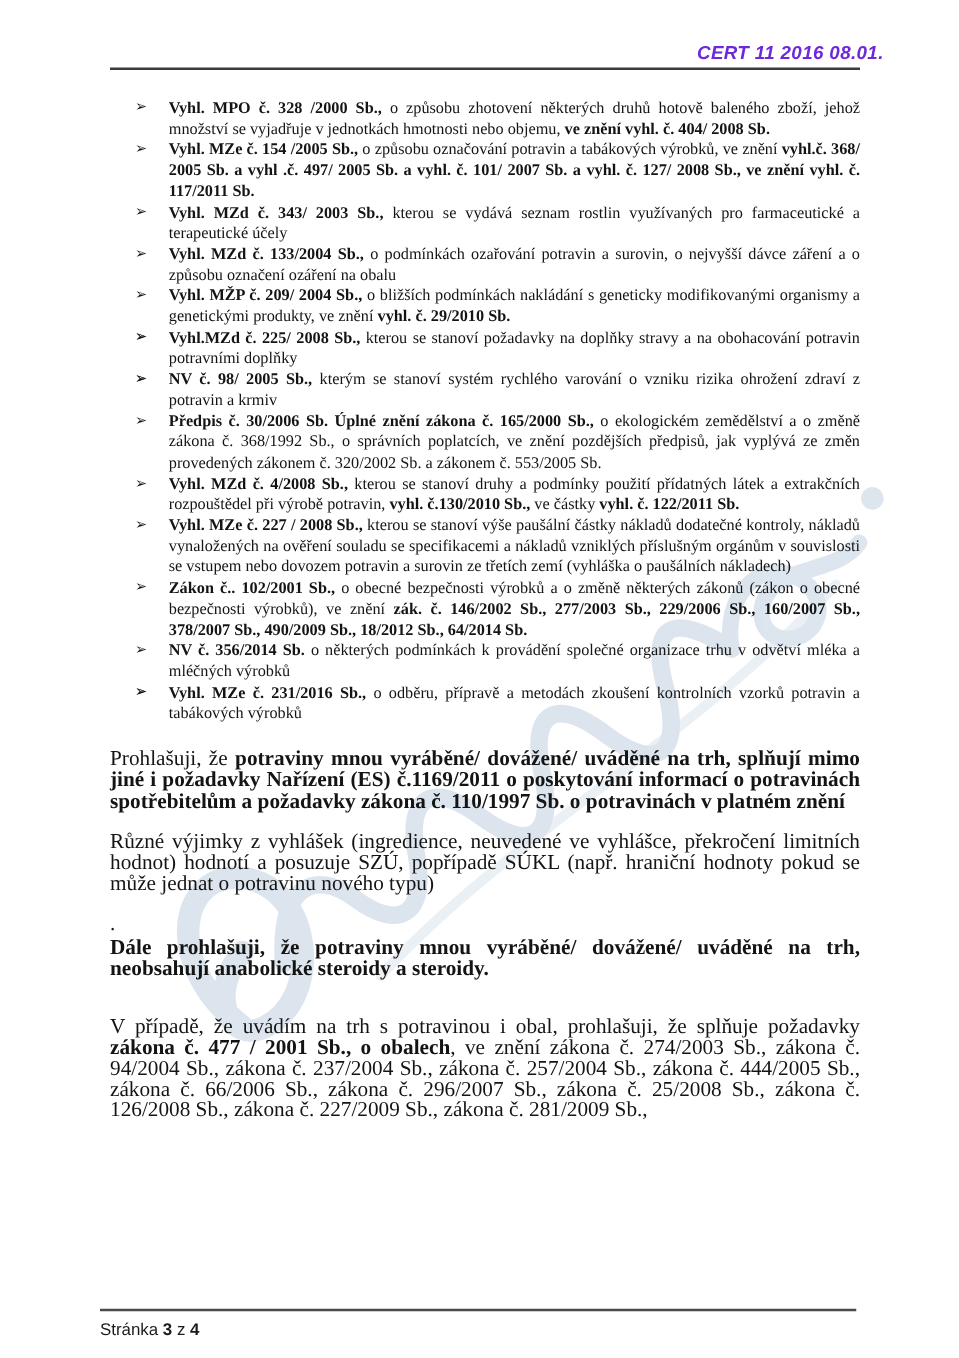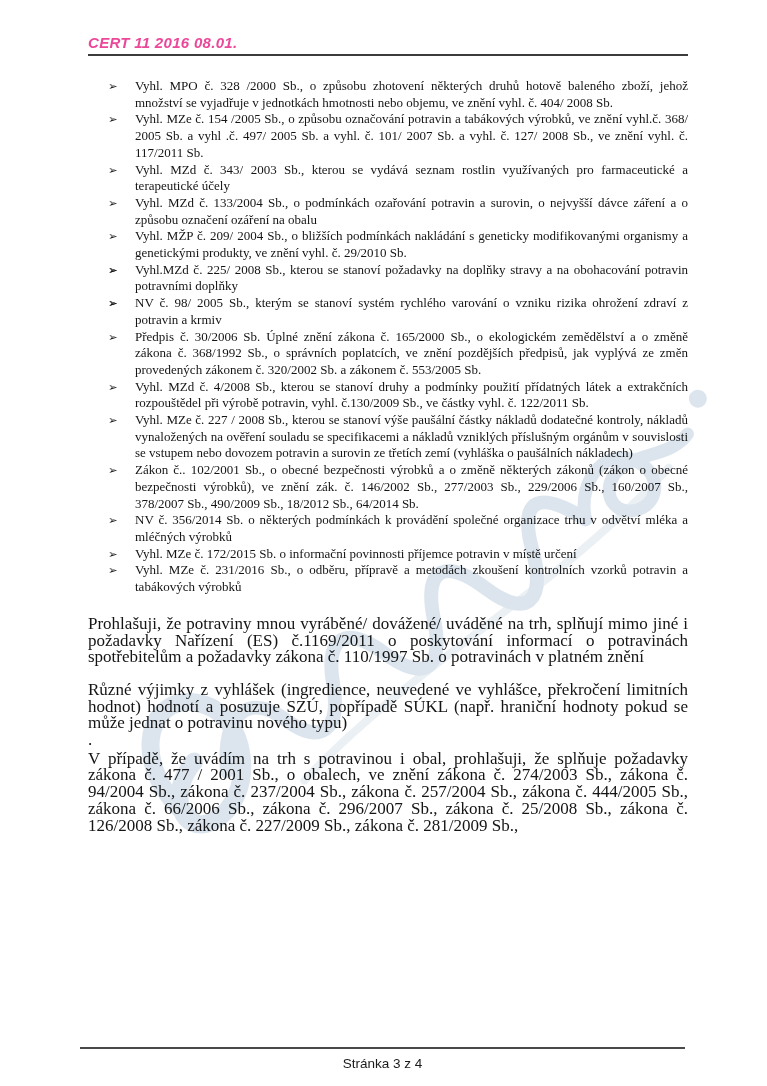--- a/index.html
+++ b/index.html
@@ -10,27 +10,27 @@
     overflow:hidden;
     font-family:"Liberation Serif", serif;
     color:#141414;
   }
   .page{position:relative;width:767px;height:1086px;}
   
   .wm-svg{position:absolute;left:0;top:0;width:767px;height:1086px;pointer-events:none;z-index:0;}
   
   .header{
     margin:34px 60px 0 88px;
-    text-align:left;
+    text-align:right;
     font-family:"Liberation Sans", sans-serif;
     font-style:italic;
     font-weight:600;
     font-size:15px;
     letter-spacing:.3px;
-    color:#ec4899;
+    color:#6d28d9;
     position:relative;z-index:1;
   }
   .header-rule{
     margin:3px 79px 0 88px;
     border-top:2px solid #3c3c3c;
     height:0;
     position:relative;z-index:1;
   }
   
   ul.reglist{
@@ -46,44 +46,43 @@
     padding-left:27px;
     text-align:justify;
     margin:0;
   }
   ul.reglist .bullet{
     position:absolute;
     left:0;top:0;
     font-size:11.5px;
     color:#1a1a1a;
   }
-  .b{font-weight:400;}
+  .b{font-weight:700;}
   
   .declarations{
     margin:20px 79px 0 88px;
     font-size:17px;
     line-height:16.7px;
     position:relative;z-index:1;
   }
   .para{margin:0 0 16px;text-align:justify;}
-  .para:nth-of-type(2){margin-bottom:0;}
+  .para:nth-of-type(2){margin-bottom:16px;}
   .para:nth-of-type(3){margin-bottom:2px;}
   .para:nth-of-type(4){margin-bottom:30px;}
   .para:nth-of-type(5){margin-bottom:0;}
   
   .footer-rule{
     position:absolute;
     left:80px;right:82px;top:1013px;
     border-top:2px solid #4a4a4a;
     height:0;z-index:1;
   }
   .footer{
     position:absolute;
     left:80px;right:82px;top:1022px;
-    text-align:center;
     font-family:"Liberation Sans", sans-serif;
     font-size:13.5px;
     color:#1b1b1b;
     z-index:1;
   }
 </style>
 </head>
 <body>
 
 <div class="page">
@@ -107,32 +106,33 @@
       <li><span class="bullet">➢</span><span><span class="b">Vyhl. MPO č. 328 /2000 Sb.,</span><span> o způsobu zhotovení některých druhů hotově baleného zboží, jehož množství se vyjadřuje v jednotkách hmotnosti nebo objemu, </span><span class="b">ve znění vyhl. č. 404/ 2008 Sb.</span></span></li>
       <li><span class="bullet">➢</span><span><span class="b">Vyhl. MZe č. 154 /2005 Sb.,</span><span> o způsobu označování potravin a tabákových výrobků, ve znění </span><span class="b">vyhl.č. 368/ 2005 Sb. a vyhl .č. 497/ 2005 Sb. a vyhl. č. 101/ 2007 Sb. a vyhl. č. 127/ 2008 Sb., ve znění vyhl. č. 117/2011 Sb.</span></span></li>
       <li><span class="bullet">➢</span><span><span class="b">Vyhl. MZd č. 343/ 2003 Sb.,</span><span> kterou se vydává seznam rostlin využívaných pro farmaceutické a terapeutické účely</span></span></li>
       <li><span class="bullet">➢</span><span><span class="b">Vyhl. MZd č. 133/2004 Sb.,</span><span> o podmínkách ozařování potravin a surovin, o nejvyšší dávce záření a o způsobu označení ozáření na obalu</span></span></li>
       <li><span class="bullet">➢</span><span><span class="b">Vyhl. MŽP č. 209/ 2004 Sb.,</span><span> o bližších podmínkách nakládání s geneticky modifikovanými organismy a genetickými produkty, ve znění </span><span class="b">vyhl. č. 29/2010 Sb.</span></span></li>
       <li><span class="bullet">➢</span></li>
       <li><span class="bullet">➢</span><span><span class="b">Vyhl.MZd č. 225/ 2008 Sb.,</span><span> kterou se stanoví požadavky na doplňky stravy a na obohacování potravin potravními doplňky</span></span></li>
       <li><span class="bullet">➢</span></li>
       <li><span class="bullet">➢</span><span><span class="b">NV č. 98/ 2005 Sb.,</span><span> kterým se stanoví systém rychlého varování o vzniku rizika ohrožení zdraví z potravin a krmiv</span></span></li>
       <li><span class="bullet">➢</span><span><span class="b">Předpis č. 30/2006 Sb. Úplné znění zákona č. 165/2000 Sb.,</span><span> o ekologickém zemědělství a o změně zákona č. 368/1992 Sb., o správních poplatcích, ve znění pozdějších předpisů, jak vyplývá ze změn provedených zákonem č. 320/2002 Sb. a zákonem č. 553/2005 Sb.</span></span></li>
-      <li><span class="bullet">➢</span><span><span class="b">Vyhl. MZd č. 4/2008 Sb.,</span><span> kterou se stanoví druhy a podmínky použití přídatných látek a extrakčních rozpouštědel při výrobě potravin, </span><span class="b">vyhl. č.130/2009 Sb.,</span><span> ve částky </span><span class="b">vyhl. č. 122/2011 Sb.</span></span></li>
+      <li><span class="bullet">➢</span><span><span class="b">Vyhl. MZd č. 4/2008 Sb.,</span><span> kterou se stanoví druhy a podmínky použití přídatných látek a extrakčních rozpouštědel při výrobě potravin, </span><span class="b">vyhl. č.130/2010 Sb.,</span><span> ve částky </span><span class="b">vyhl. č. 122/2011 Sb.</span></span></li>
       <li><span class="bullet">➢</span><span><span class="b">Vyhl. MZe č. 227 / 2008 Sb.,</span><span> kterou se stanoví výše paušální částky nákladů dodatečné kontroly, nákladů vynaložených na ověření souladu se specifikacemi a nákladů vzniklých příslušným orgánům v souvislosti se vstupem nebo dovozem potravin a surovin ze třetích zemí (vyhláška o paušálních nákladech)</span></span></li>
       <li><span class="bullet">➢</span><span><span class="b">Zákon č.. 102/2001 Sb.,</span><span> o obecné bezpečnosti výrobků a o změně některých zákonů (zákon o obecné bezpečnosti výrobků), ve znění </span><span class="b">zák. č. 146/2002 Sb., 277/2003 Sb., 229/2006 Sb., 160/2007 Sb., 378/2007 Sb., 490/2009 Sb., 18/2012 Sb., 64/2014 Sb.</span></span></li>
       <li><span class="bullet">➢</span><span><span class="b">NV č. 356/2014 Sb.</span><span> o některých podmínkách k provádění společné organizace trhu v odvětví mléka a mléčných výrobků</span></span></li>
-      <li><span class="bullet">➢</span><span><span class="b">Vyhl. MZe č. 172/2015 Sb.</span><span> o informační povinnosti příjemce potravin v místě určení</span></span></li>
+      <li><span class="bullet">➢</span></li>
       <li><span class="bullet">➢</span><span><span class="b">Vyhl. MZe č. 231/2016 Sb.,</span><span> o odběru, přípravě a metodách zkoušení kontrolních vzorků potravin a tabákových výrobků</span></span></li>
     </ul>
 
   <div class="declarations">
       <p class="para"><span>Prohlašuji, že </span><span class="b">potraviny mnou vyráběné/ dovážené/ uváděné na trh, splňují mimo jiné i požadavky Nařízení (ES) č.1169/2011 o poskytování informací o potravinách spotřebitelům a požadavky zákona č. 110/1997 Sb. o potravinách v platném znění</span></p>
       <p class="para"><span>Různé výjimky z vyhlášek (ingredience, neuvedené ve vyhlášce, překročení limitních hodnot) hodnotí a posuzuje SZÚ, popřípadě SÚKL (např. hraniční hodnoty pokud se může jednat o potravinu nového typu)</span></p>
       <p class="para"><span>.</span></p>
+      <p class="para"><span class="b">Dále prohlašuji, že potraviny mnou vyráběné/ dovážené/ uváděné na trh, neobsahují anabolické steroidy a steroidy.</span></p>
       <p class="para"><span>V případě, že uvádím na trh s potravinou i obal, prohlašuji, že splňuje požadavky </span><span class="b">zákona č. 477 / 2001 Sb., o obalech</span><span>, ve znění zákona č. 274/2003 Sb., zákona č. 94/2004 Sb., zákona č. 237/2004 Sb., zákona č. 257/2004 Sb., zákona č. 444/2005 Sb., zákona č. 66/2006 Sb., zákona č. 296/2007 Sb., zákona č. 25/2008 Sb., zákona č. 126/2008 Sb., zákona č. 227/2009 Sb., zákona č. 281/2009 Sb.,</span></p>
     </div>
 
   <div class="footer-rule"></div>
   <div class="footer">
     <span><span>Stránka </span><span class="b">3</span><span> z </span><span class="b">4</span></span>
   </div>
 
 </div>
 

